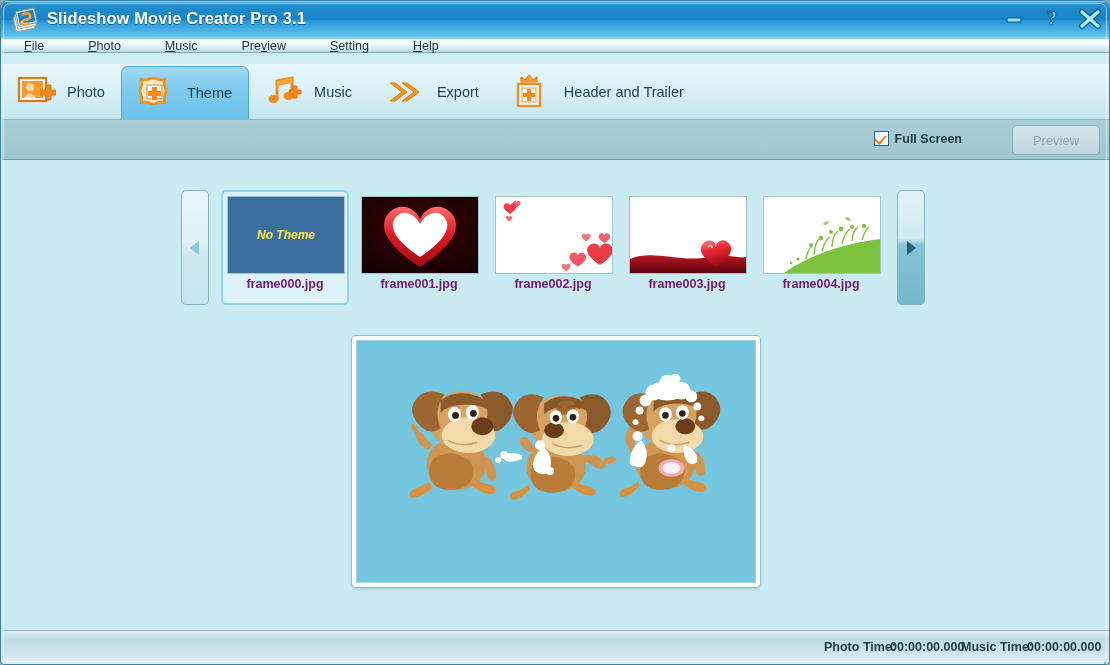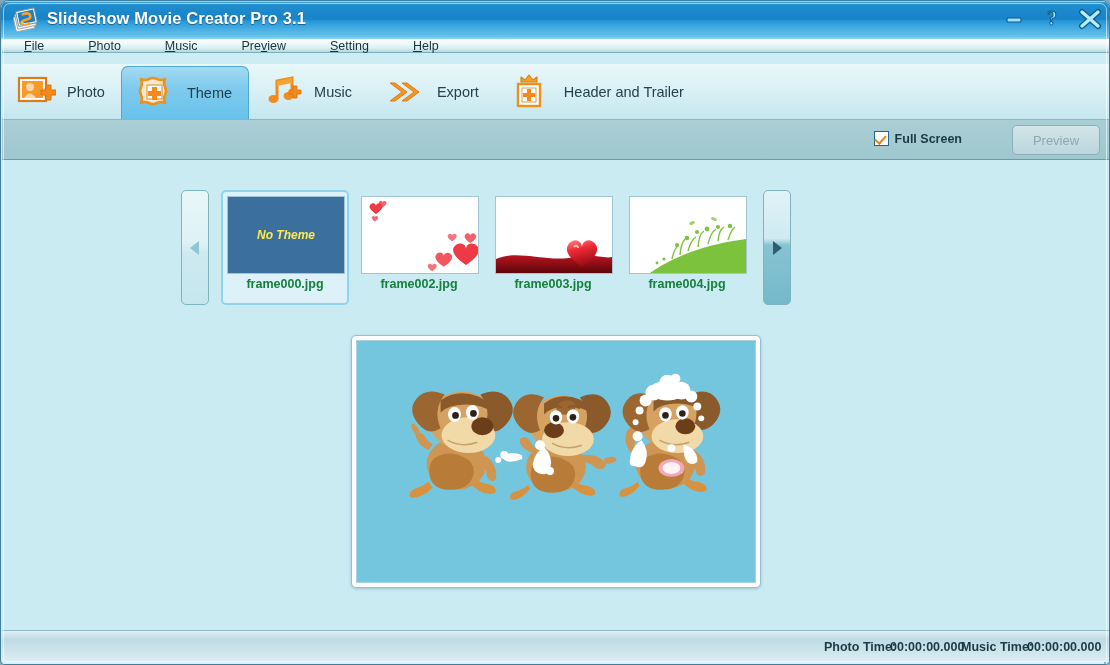--- a/index.html
+++ b/index.html
@@ -257,21 +257,21 @@
     border: 1px solid #9fc6d2;
     box-sizing: border-box;
     background: #fff;
     overflow: hidden;
     position: relative;
   }
   .thumb-cap {
     text-align: center;
     font-size: 12.5px;
     font-weight: bold;
-    color: #15803d;
+    color: #701a75;
     margin-top: 3px;
     white-space: nowrap;
   }
 
   
   .preview-frame {
     position: absolute;
     left: 349px; top: 175px;
     width: 410px; height: 253px;
     background: #ffffff;
@@ -453,20 +453,41 @@
         <div class="thumb sel">
           <div class="thumb-img">
             <svg width="116" height="76" viewBox="0 0 116 76">
               <rect width="116" height="76" fill="#3b6f9e"></rect>
               <text x="58" y="42" text-anchor="middle" font-family="Liberation Sans, sans-serif" font-size="12" font-weight="bold" font-style="italic" fill="#ffe94a">No Theme</text>
             </svg>
           </div>
           <div class="thumb-cap">frame000.jpg</div>
         </div>
 
+        <div class="thumb">
+          <div class="thumb-img">
+            <svg width="116" height="76" viewBox="0 0 116 76">
+              <defs>
+                <radialGradient id="g1" cx="50%" cy="40%" r="70%">
+                  <stop offset="0%" stop-color="#3a0507"></stop>
+                  <stop offset="100%" stop-color="#160102"></stop>
+                </radialGradient>
+                <linearGradient id="hr" x1="0" y1="0" x2="0" y2="1">
+                  <stop offset="0%" stop-color="#ff6b6b"></stop>
+                  <stop offset="45%" stop-color="#e01a24"></stop>
+                  <stop offset="100%" stop-color="#a00d14"></stop>
+                </linearGradient>
+              </defs>
+              <rect width="116" height="76" fill="url(#g1)"></rect>
+              <path d="M58 70 C24 48 16 30 26 17 C36 5 52 9 58 22 C64 9 80 5 90 17 C100 30 92 48 58 70 Z" fill="url(#hr)"></path>
+              <path d="M58 60 C32 43 26 29 34 20 C41 12 52 16 58 27 C64 16 75 12 82 20 C90 29 84 43 58 60 Z" fill="#ffffff"></path>
+            </svg>
+          </div>
+          <div class="thumb-cap">frame001.jpg</div>
+        </div>
 
         <div class="thumb">
           <div class="thumb-img">
             <svg width="116" height="76" viewBox="0 0 116 76">
               <rect width="116" height="76" fill="#ffffff"></rect>
               <g fill="#ef3b45">
                 <path d="M8 8 c2-3 6-2 6 1 c0-3 4-4 6-1 c2 3 -3 7 -6 9 c-3-2 -8-6 -6-9z"></path>
                 <path d="M17 5 c1.2-2 3.6-1.2 3.6 .6 c0-1.8 2.4-2.4 3.6-.6 c1.2 1.8-1.8 4.2-3.6 5.4 c-1.8-1.2-4.8-3.6-3.6-5.4z" opacity=".8"></path>
                 <path d="M10 20 c1-1.6 3-1 3 .5 c0-1.5 2-2 3-.5 c1 1.5-1.5 3.5-3 4.5 c-1.5-1-4-3-3-4.5z" opacity=".75"></path>
               </g>

